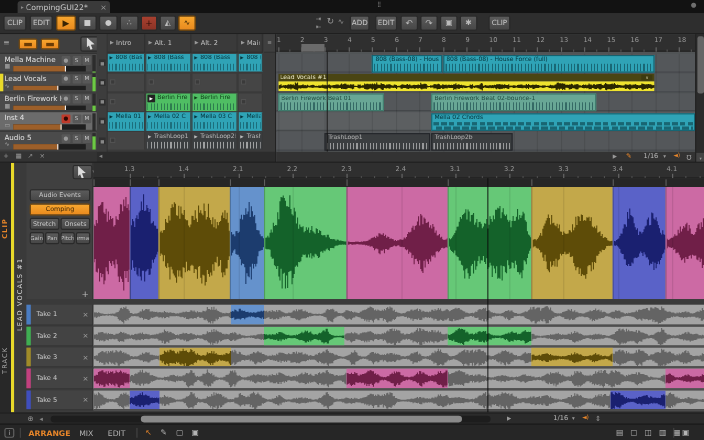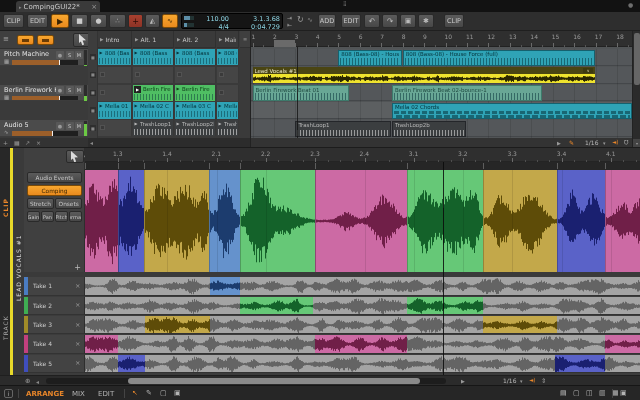--- a/index.html
+++ b/index.html
@@ -49,28 +49,20 @@
       </div>
       <div class="abs btn rbtn" style="left: 128px; top: 2px; width: 15px; height: 14px; font-size: 6.5px;">
         <div class="abs" style="position: relative; font-size: 8px; color: rgb(42, 11, 6);">+</div>
       </div>
       <div class="abs btn " style="left: 145px; top: 2px; width: 15px; height: 14px; font-size: 6.5px;">
         <div class="abs" style="position: relative; font-size: 7px; color: rgb(187, 187, 187);">◭</div>
       </div>
       <div class="abs btn obtn" style="left: 162px; top: 2px; width: 16px; height: 14px; font-size: 6.5px;">
         <div class="abs" style="position: relative; font-size: 7px; color: rgb(58, 36, 4);">∿</div>
       </div>
-      <div class="abs" style="left: 181px; top: 1px; width: 102px; height: 16px; background: rgb(21, 21, 21); border: 1px solid rgb(0, 0, 0); border-radius: 2px;">
-        <div class="abs" style="left: 2px; top: 2px; width: 10px; height: 4px; background: linear-gradient(90deg, rgb(93, 143, 168) 60%, rgb(34, 51, 51) 60%);"></div>
-        <div class="abs" style="left: 2px; top: 9px; width: 10px; height: 4px; background: linear-gradient(90deg, rgb(93, 143, 168) 35%, rgb(34, 51, 51) 35%);"></div>
-        <div class="abs" style="left: 14px; top: 1px; width: 33px; height: 7px; font-size: 6.5px; color: rgb(143, 215, 230); text-align: right;">110.00</div>
-        <div class="abs" style="left: 14px; top: 8.5px; width: 33px; height: 7px; font-size: 6.5px; color: rgb(143, 215, 230); text-align: right;">4/4</div>
-        <div class="abs" style="left: 50px; top: 1px; width: 48px; height: 7px; font-size: 6.5px; color: rgb(143, 215, 230); text-align: right;">3.1.3.68</div>
-        <div class="abs" style="left: 50px; top: 8.5px; width: 48px; height: 7px; font-size: 6.5px; color: rgb(143, 215, 230); text-align: right;">0:04.729</div>
-      </div>
       <div class="abs" style="left: 287px; top: 2px; font-size: 6px; color: rgb(153, 153, 153);">⇥</div>
       <div class="abs" style="left: 287px; top: 9px; font-size: 6px; color: rgb(153, 153, 153);">⇤</div>
       <div class="abs" style="left: 297px; top: 3px; font-size: 8px; color: rgb(153, 153, 153);">↻</div>
       <div class="abs" style="left: 307px; top: 4px; font-size: 7px; color: rgb(136, 136, 136);">∿</div>
       <div class="abs btn " style="left: 318px; top: 2px; width: 18px; height: 14px; font-size: 6.5px;">ADD</div>
       <div class="abs btn " style="left: 341px; top: 2px; width: 20px; height: 14px; font-size: 6.5px;">EDIT</div>
       <div class="abs btn " style="left: 364px; top: 2px; width: 16px; height: 14px; font-size: 6.5px;">
         <div class="abs" style="position: relative; font-size: 8px; color: rgb(187, 187, 187);">↶</div>
       </div>
       <div class="abs btn " style="left: 382px; top: 2px; width: 16px; height: 14px; font-size: 6.5px;">
@@ -93,50 +85,81 @@
         <div class="abs" style="left: 37px; top: 4px; width: 17px; height: 10px; background: linear-gradient(rgb(248, 167, 47), rgb(233, 136, 30)); border-radius: 2px; border: 1px solid rgb(122, 74, 8);"></div>
         <div class="abs" style="left: 42px; top: 7.5px; width: 7px; height: 3px; background: rgb(107, 60, 5);"></div>
         <div class="abs btn" style="left: 73px; top: 2px; width: 19px; height: 14px; display: flex; align-items: center; justify-content: center;">
           <svg width="10" height="12" style="position: relative;">
             <path d="M1 0 L8 6.2 L4.6 6.6 L6.1 10.6 L4.3 11.3 L2.9 7.4 L1 9 Z" fill="#dcdcdc"></path>
           </svg>
         </div>
         <div class="abs" style="left: 91px; top: 6px; font-size: 5px; color: rgb(153, 153, 153);">▾</div>
       </div>
       <div class="abs" style="left: 0px; top: 18px; width: 88px; height: 16.8px; background: rgb(75, 75, 75); border-bottom: 1px solid rgb(60, 60, 60);">
-        <div class="abs nowrap" style="left: 4px; top: 1px; width: 52px; height: 8px; font-size: 6.5px; color: rgb(228, 228, 228);">Pitch Machine</div>
+        <div class="abs nowrap" style="left: 4px; top: 1px; width: 52px; height: 8px; font-size: 6.5px; color: rgb(228, 228, 228);">Mella Machine</div>
         <div class="abs" style="left: 56px; top: 1.5px; width: 8px; height: 8px; border-radius: 1px; background: rgb(88, 88, 88); display: flex; align-items: center; justify-content: center;">
           <div class="abs" style="position: relative; font-size: 5px; color: rgb(153, 153, 153);">●</div>
         </div>
         <div class="abs" style="left: 65.5px; top: 1.5px; width: 8px; height: 8px; border-radius: 1px; background: rgb(88, 88, 88); display: flex; align-items: center; justify-content: center; font-size: 5px; color: rgb(204, 204, 204);">S</div>
         <div class="abs" style="left: 75px; top: 1.5px; width: 8px; height: 8px; border-radius: 1px; background: rgb(88, 88, 88); display: flex; align-items: center; justify-content: center; font-size: 5px; color: rgb(204, 204, 204);">M</div>
         <div class="abs" style="left: 4px; top: 10px; font-size: 5.5px; color: rgb(170, 170, 170); line-height: 5px;">▦</div>
         <div class="abs" style="left: 12px; top: 11px; width: 66px; height: 4.5px; background: rgb(31, 31, 31);">
           <div class="abs" style="left: 0px; top: 0px; width: 47.52px; height: 100%; background: rgb(156, 95, 42);"></div>
           <div class="abs" style="left: 46.52px; top: 0px; width: 1.5px; height: 100%; background: rgb(238, 238, 238);"></div>
         </div>
         <div class="abs" style="left: 84px; top: 0.5px; width: 3px; height: 15.8px; background: rgb(44, 44, 44);">
           <div class="abs" style="left: 0px; bottom: 0px; width: 100%; height: 0.79px; background: rgb(108, 201, 68);"></div>
         </div>
       </div>
+      <div class="abs" style="left: 0px; top: 35.8px; width: 88px; height: 16.8px; background: rgb(75, 75, 75); border-bottom: 1px solid rgb(60, 60, 60);">
+        <div class="abs" style="left: 0px; top: 0px; width: 2.5px; height: 100%; background: rgb(232, 217, 42);"></div>
+        <div class="abs nowrap" style="left: 4px; top: 1px; width: 52px; height: 8px; font-size: 6.5px; color: rgb(228, 228, 228);">Lead Vocals</div>
+        <div class="abs" style="left: 56px; top: 1.5px; width: 8px; height: 8px; border-radius: 1px; background: rgb(88, 88, 88); display: flex; align-items: center; justify-content: center;">
+          <div class="abs" style="position: relative; font-size: 5px; color: rgb(153, 153, 153);">●</div>
+        </div>
+        <div class="abs" style="left: 65.5px; top: 1.5px; width: 8px; height: 8px; border-radius: 1px; background: rgb(88, 88, 88); display: flex; align-items: center; justify-content: center; font-size: 5px; color: rgb(204, 204, 204);">S</div>
+        <div class="abs" style="left: 75px; top: 1.5px; width: 8px; height: 8px; border-radius: 1px; background: rgb(88, 88, 88); display: flex; align-items: center; justify-content: center; font-size: 5px; color: rgb(204, 204, 204);">M</div>
+        <div class="abs" style="left: 4px; top: 10px; font-size: 5.5px; color: rgb(170, 170, 170); line-height: 5px;">∿</div>
+        <div class="abs" style="left: 12px; top: 11px; width: 66px; height: 4.5px; background: rgb(31, 31, 31);">
+          <div class="abs" style="left: 0px; top: 0px; width: 40.92px; height: 100%; background: rgb(156, 95, 42);"></div>
+          <div class="abs" style="left: 39.92px; top: 0px; width: 1.5px; height: 100%; background: rgb(238, 238, 238);"></div>
+        </div>
+        <div class="abs" style="left: 84px; top: 0.5px; width: 3px; height: 15.8px; background: rgb(44, 44, 44);">
+          <div class="abs" style="left: 0px; bottom: 0px; width: 100%; height: 13.43px; background: rgb(108, 201, 68);"></div>
+        </div>
+      </div>
       <div class="abs" style="left: 0px; top: 53.6px; width: 88px; height: 16.8px; background: rgb(75, 75, 75); border-bottom: 1px solid rgb(60, 60, 60);">
         <div class="abs nowrap" style="left: 4px; top: 1px; width: 52px; height: 8px; font-size: 6.5px; color: rgb(228, 228, 228);">Berlin Firework Kit</div>
         <div class="abs" style="left: 56px; top: 1.5px; width: 8px; height: 8px; border-radius: 1px; background: rgb(88, 88, 88); display: flex; align-items: center; justify-content: center;">
           <div class="abs" style="position: relative; font-size: 5px; color: rgb(153, 153, 153);">●</div>
         </div>
         <div class="abs" style="left: 65.5px; top: 1.5px; width: 8px; height: 8px; border-radius: 1px; background: rgb(88, 88, 88); display: flex; align-items: center; justify-content: center; font-size: 5px; color: rgb(204, 204, 204);">S</div>
         <div class="abs" style="left: 75px; top: 1.5px; width: 8px; height: 8px; border-radius: 1px; background: rgb(88, 88, 88); display: flex; align-items: center; justify-content: center; font-size: 5px; color: rgb(204, 204, 204);">M</div>
         <div class="abs" style="left: 4px; top: 10px; font-size: 5.5px; color: rgb(170, 170, 170); line-height: 5px;">▦</div>
         <div class="abs" style="left: 12px; top: 11px; width: 66px; height: 4.5px; background: rgb(31, 31, 31);">
           <div class="abs" style="left: 0px; top: 0px; width: 47.52px; height: 100%; background: rgb(156, 95, 42);"></div>
           <div class="abs" style="left: 46.52px; top: 0px; width: 1.5px; height: 100%; background: rgb(238, 238, 238);"></div>
         </div>
         <div class="abs" style="left: 84px; top: 0.5px; width: 3px; height: 15.8px; background: rgb(44, 44, 44);">
           <div class="abs" style="left: 0px; bottom: 0px; width: 100%; height: 4.74px; background: rgb(108, 201, 68);"></div>
         </div>
+      </div>
+      <div class="abs" style="left: 0px; top: 71.4px; width: 88px; height: 16.8px; background: rgb(107, 107, 107); border-bottom: 1px solid rgb(60, 60, 60);">
+        <div class="abs nowrap" style="left: 4px; top: 1px; width: 52px; height: 8px; font-size: 6.5px; color: rgb(228, 228, 228);">Inst 4</div>
+        <div class="abs" style="left: 56px; top: 1.5px; width: 8px; height: 8px; border-radius: 1px; background: rgb(192, 58, 42); display: flex; align-items: center; justify-content: center;">
+          <div class="abs" style="position: relative; font-size: 5px; color: rgb(45, 8, 3);">●</div>
+        </div>
+        <div class="abs" style="left: 65.5px; top: 1.5px; width: 8px; height: 8px; border-radius: 1px; background: rgb(88, 88, 88); display: flex; align-items: center; justify-content: center; font-size: 5px; color: rgb(204, 204, 204);">S</div>
+        <div class="abs" style="left: 75px; top: 1.5px; width: 8px; height: 8px; border-radius: 1px; background: rgb(88, 88, 88); display: flex; align-items: center; justify-content: center; font-size: 5px; color: rgb(204, 204, 204);">M</div>
+        <div class="abs" style="left: 4px; top: 10px; font-size: 5.5px; color: rgb(170, 170, 170); line-height: 5px;">▭</div>
+        <div class="abs" style="left: 12px; top: 11px; width: 66px; height: 4.5px; background: rgb(31, 31, 31);">
+          <div class="abs" style="left: 0px; top: 0px; width: 43.56px; height: 100%; background: rgb(156, 95, 42);"></div>
+          <div class="abs" style="left: 42.56px; top: 0px; width: 1.5px; height: 100%; background: rgb(238, 238, 238);"></div>
+        </div>
+        <div class="abs" style="left: 84px; top: 0.5px; width: 3px; height: 15.8px; background: rgb(44, 44, 44);"></div>
       </div>
       <div class="abs" style="left: 0px; top: 89.2px; width: 88px; height: 16.8px; background: rgb(75, 75, 75); border-bottom: 1px solid rgb(60, 60, 60);">
         <div class="abs nowrap" style="left: 4px; top: 1px; width: 52px; height: 8px; font-size: 6.5px; color: rgb(228, 228, 228);">Audio 5</div>
         <div class="abs" style="left: 56px; top: 1.5px; width: 8px; height: 8px; border-radius: 1px; background: rgb(88, 88, 88); display: flex; align-items: center; justify-content: center;">
           <div class="abs" style="position: relative; font-size: 5px; color: rgb(153, 153, 153);">●</div>
         </div>
         <div class="abs" style="left: 65.5px; top: 1.5px; width: 8px; height: 8px; border-radius: 1px; background: rgb(88, 88, 88); display: flex; align-items: center; justify-content: center; font-size: 5px; color: rgb(204, 204, 204);">S</div>
         <div class="abs" style="left: 75px; top: 1.5px; width: 8px; height: 8px; border-radius: 1px; background: rgb(88, 88, 88); display: flex; align-items: center; justify-content: center; font-size: 5px; color: rgb(204, 204, 204);">M</div>
         <div class="abs" style="left: 4px; top: 10px; font-size: 5.5px; color: rgb(170, 170, 170); line-height: 5px;">∿</div>
         <div class="abs" style="left: 12px; top: 11px; width: 66px; height: 4.5px; background: rgb(31, 31, 31);">

